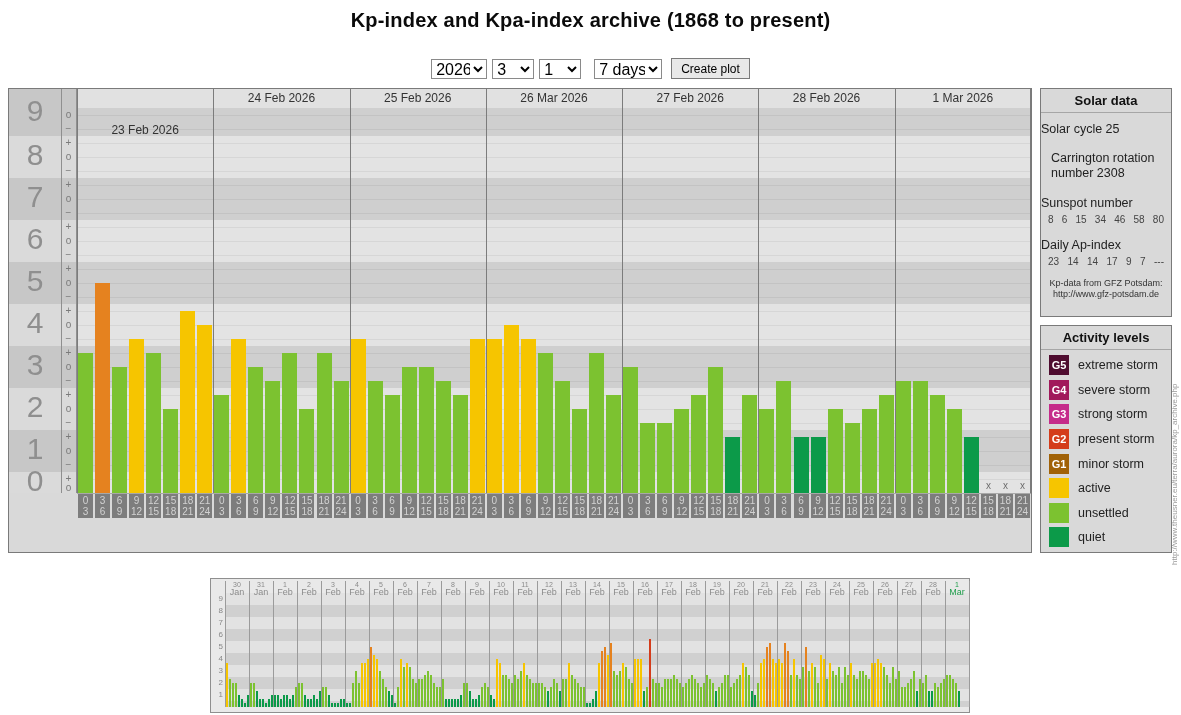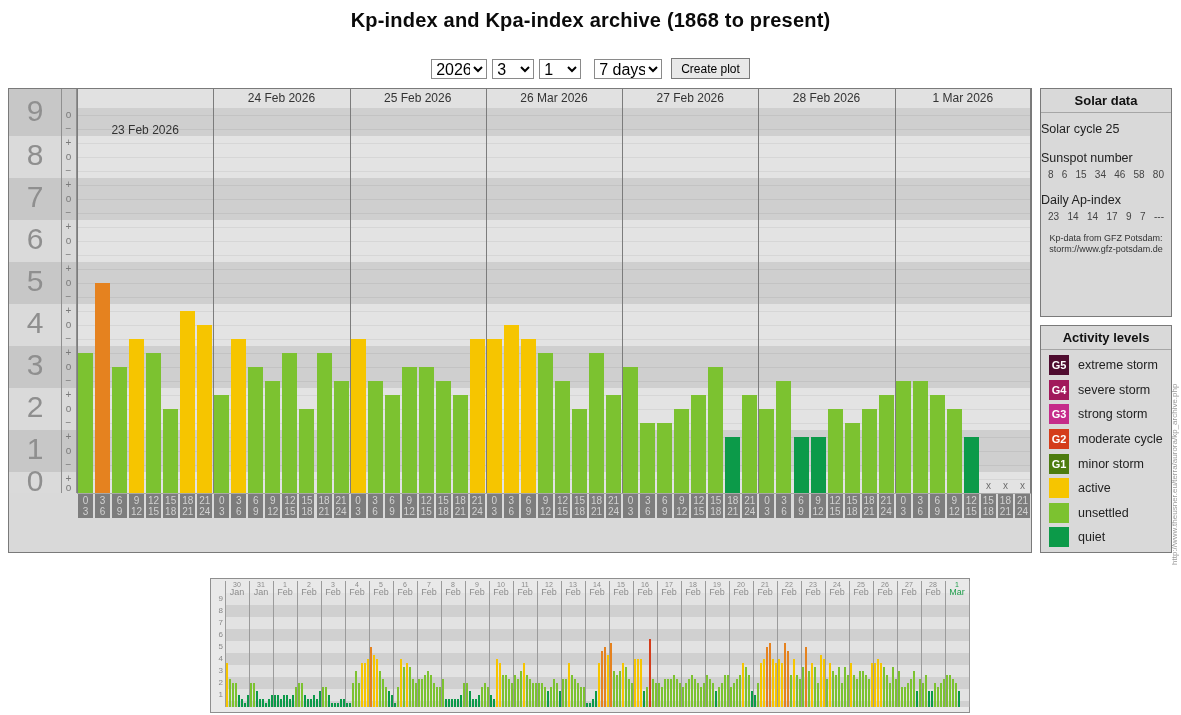--- a/index.html
+++ b/index.html
@@ -276,64 +276,65 @@
       <div class="xmark" style="left: 988.93px; top: 391px; width: 15px;">x</div>
       <div class="hourbox" style="left: 988.93px; top: 405px; width: 15px; height: 24px;">18<br>21</div>
       <div class="xmark" style="left: 1005.96px; top: 391px; width: 15px;">x</div>
       <div class="hourbox" style="left: 1005.96px; top: 405px; width: 15px; height: 24px;">21<br>24</div>
     </div>
 </div>
 
 <div class="panel" id="solar-panel">
   <div class="side-header">Solar data</div>
   <div class="line" style="margin-top:9px">Solar cycle 25</div>
+  <div class="line" style="margin-top:15px; padding:0 10px; line-height:15px">Carrington rotation number 2308</div>
   <div class="line" style="margin-top:15px">Sunspot number</div>
   <div class="valrow" id="sunspot-values">
       <div>8</div>
       <div>6</div>
       <div>15</div>
       <div>34</div>
       <div>46</div>
       <div>58</div>
       <div>80</div>
     </div>
   <div class="line" style="margin-top:13px">Daily Ap-index</div>
   <div class="valrow" id="ap-values">
       <div>23</div>
       <div>14</div>
       <div>14</div>
       <div>17</div>
       <div>9</div>
       <div>7</div>
       <div>---</div>
     </div>
-  <div class="source">Kp-data from GFZ Potsdam: storm://www.gfz-potsdam.de</div>
+  <div class="source">Kp-data from GFZ Potsdam: http://www.gfz-potsdam.de</div>
 </div>
 
 <div class="panel" id="legend-panel">
   <div class="side-header">Activity levels</div>
   <div id="legend-rows" style="padding-top:3px">
       <div class="legend-row">
         <div class="swatch" style="background: rgb(79, 13, 48);">G5</div>
         <div class="legend-label">extreme storm</div>
       </div>
       <div class="legend-row">
         <div class="swatch" style="background: rgb(161, 26, 91);">G4</div>
         <div class="legend-label">severe storm</div>
       </div>
       <div class="legend-row">
         <div class="swatch" style="background: rgb(197, 43, 138);">G3</div>
         <div class="legend-label">strong storm</div>
       </div>
       <div class="legend-row">
         <div class="swatch" style="background: rgb(212, 60, 27);">G2</div>
-        <div class="legend-label">moderate cycle</div>
+        <div class="legend-label">present storm</div>
       </div>
       <div class="legend-row">
-        <div class="swatch" style="background: #4d7c0f;">G1</div>
+        <div class="swatch" style="background: #a16207;">G1</div>
         <div class="legend-label">minor storm</div>
       </div>
       <div class="legend-row">
         <div class="swatch" style="background: rgb(246, 197, 0);"></div>
         <div class="legend-label">active</div>
       </div>
       <div class="legend-row">
         <div class="swatch" style="background: rgb(124, 194, 48);"></div>
         <div class="legend-label">unsettled</div>
       </div>

